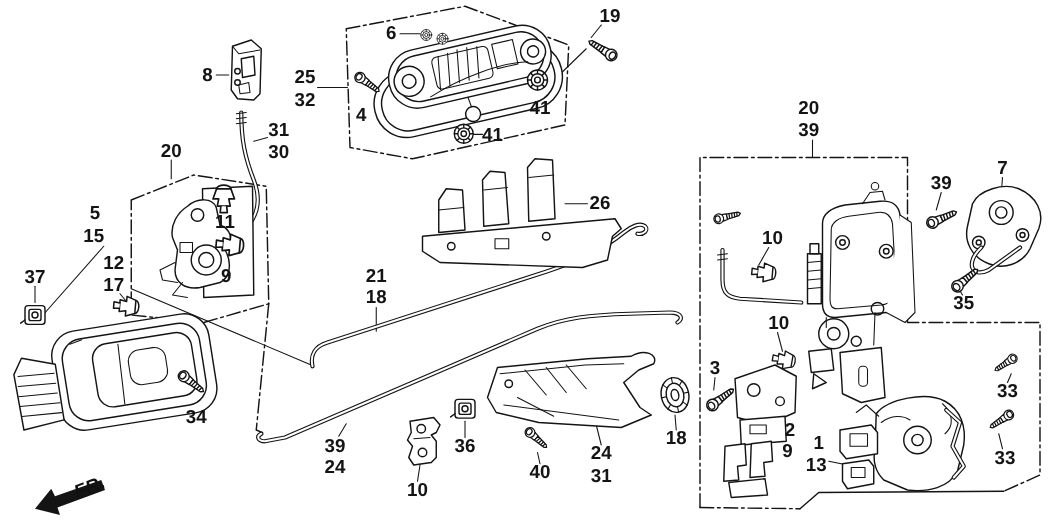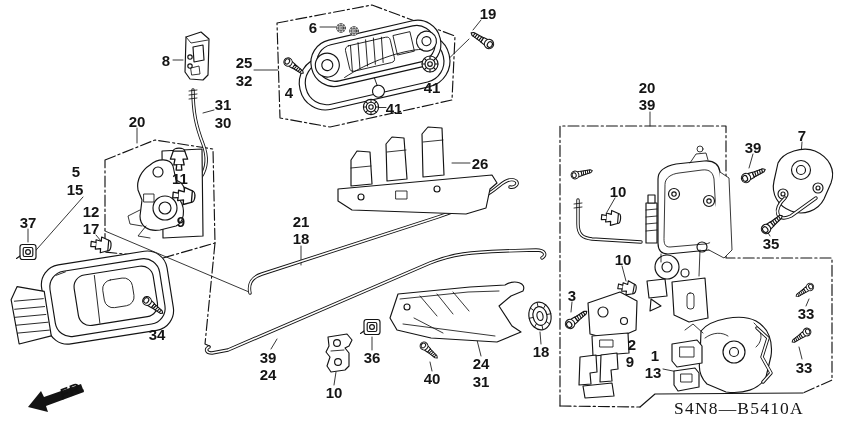--- a/index.html
+++ b/index.html
@@ -375,15 +375,14 @@
 <div class="plabel" style="left:806px;top:313px">33</div>
 <div class="plabel" style="left:804px;top:367px">33</div>
 <div class="plabel" style="left:334px;top:392px">10</div>
 <div class="plabel" style="left:372px;top:357px">36</div>
 <div class="plabel" style="left:432px;top:378px">40</div>
 <div class="plabel" style="left:481px;top:363px">24</div>
 <div class="plabel" style="left:481px;top:381px">31</div>
 <div class="plabel" style="left:541px;top:351px">18</div>
 
 <div class="fr-label" style="left:72px;top:390px">FR.</div>
-<div class="code-label" style="left:674px;top:398px">S4N8—B5410A</div>
 
 </div>
 
 </body></html>

